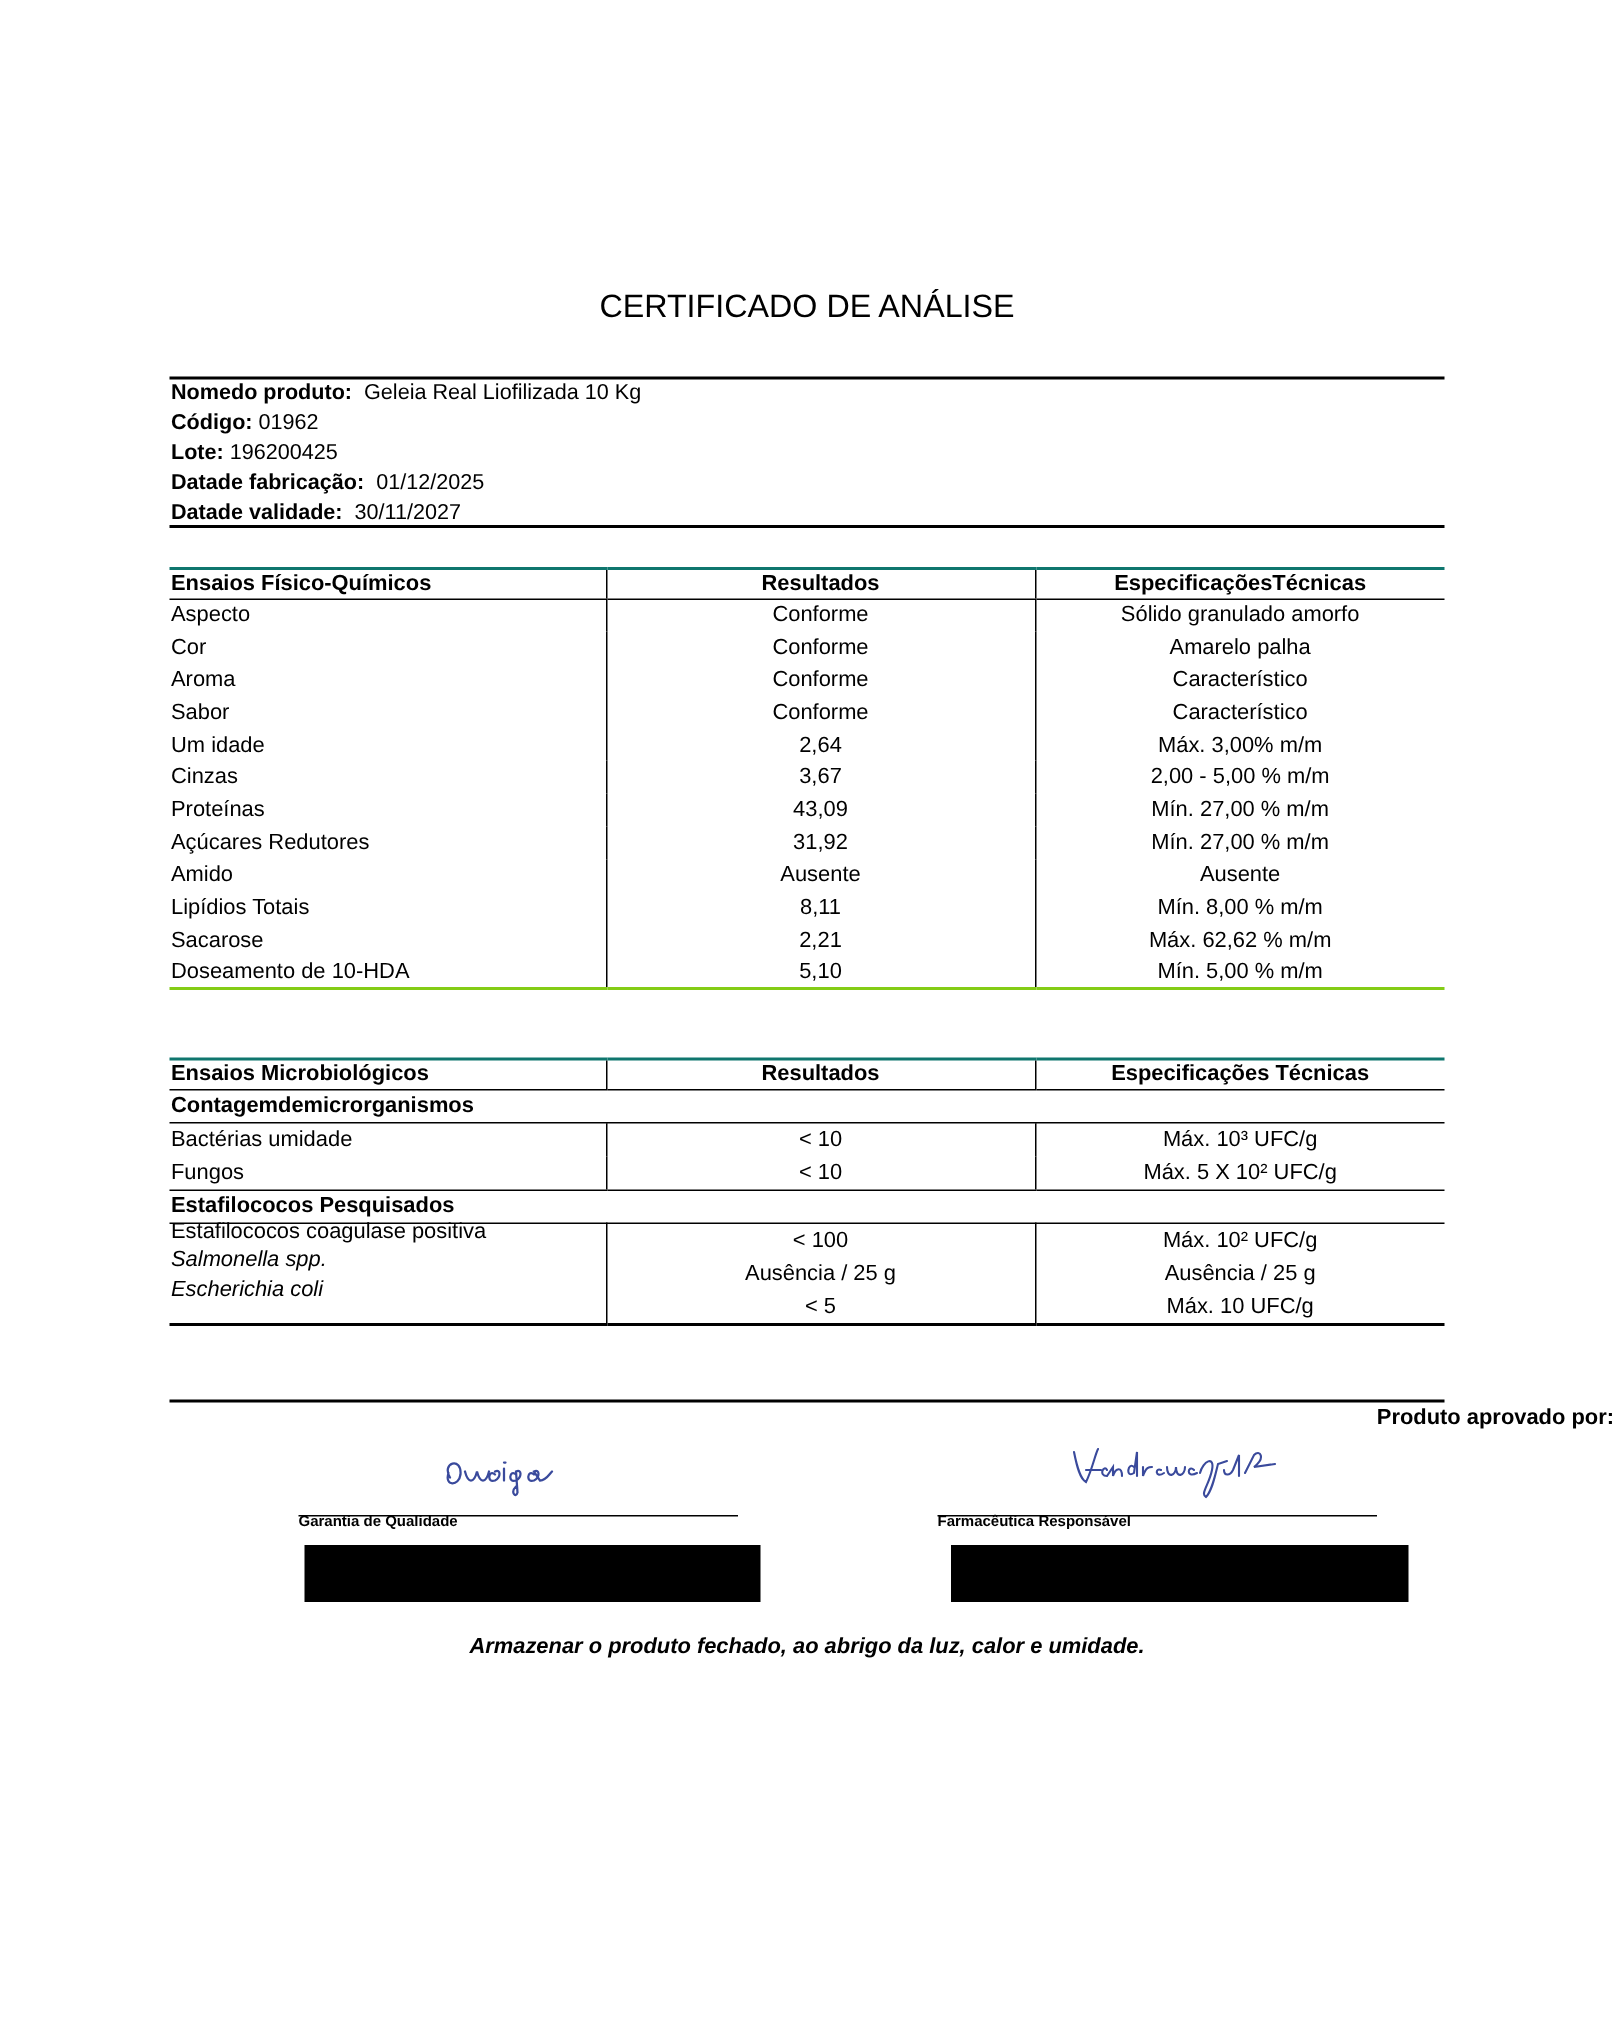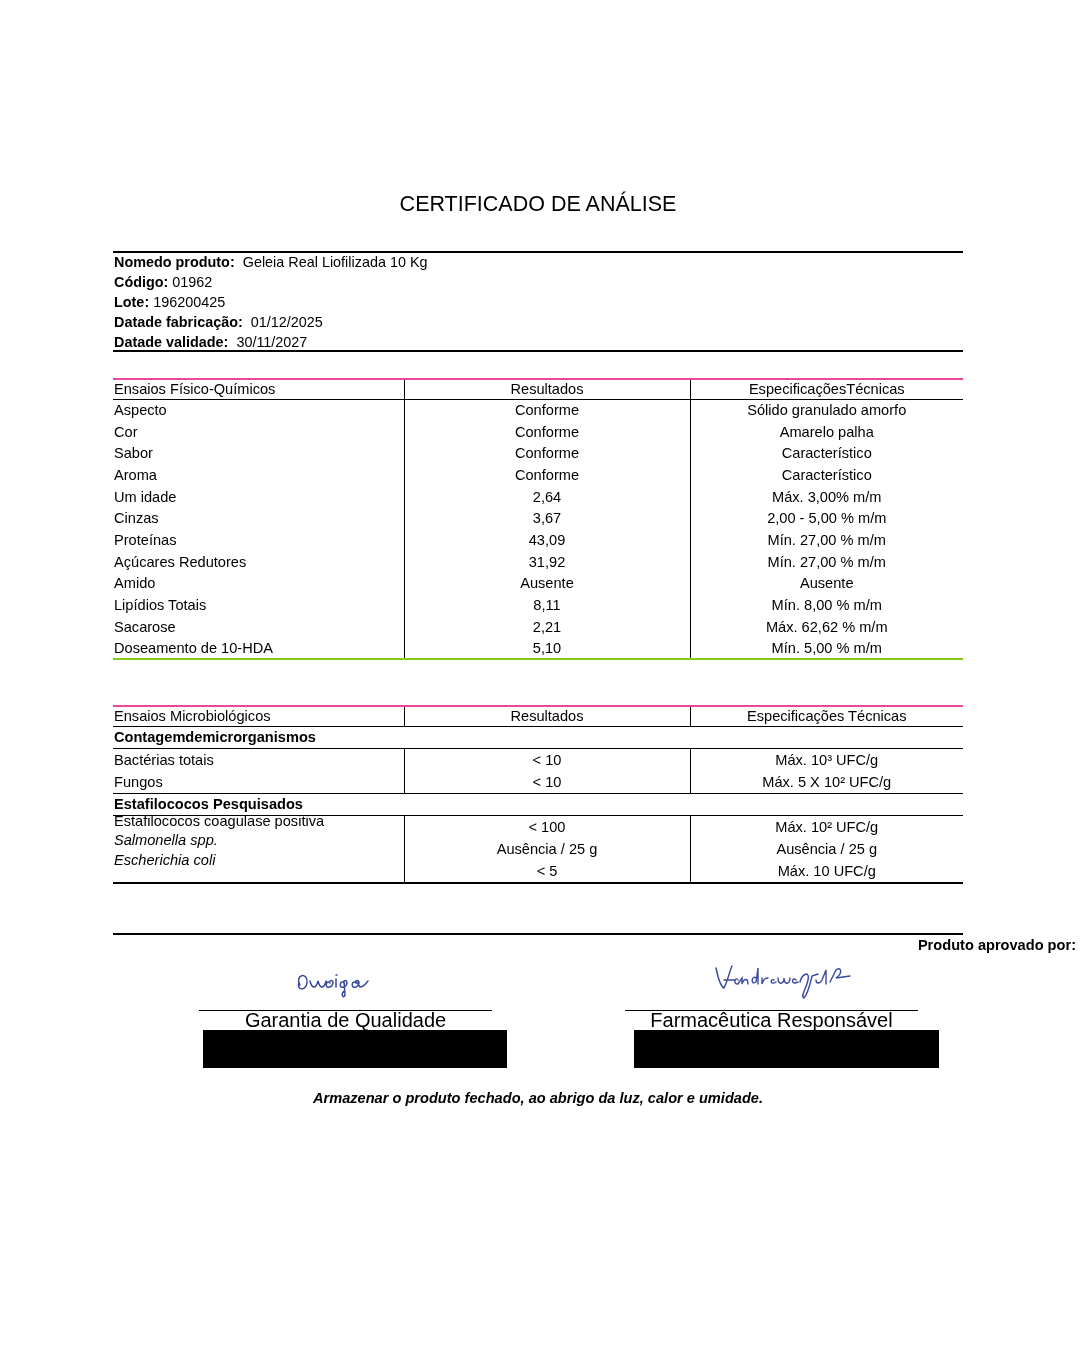--- a/index.html
+++ b/index.html
@@ -18,38 +18,38 @@
     .info b { font-weight: bold; }
 
     table.grid {
       position: absolute; left: 113px; width: 850px; border-collapse: collapse;
       font-size: 14.6px; table-layout: fixed;
     }
     table.grid td { padding: 0; vertical-align: middle; }
     table.grid td.c1 { width: 291px; padding-left: 1px; text-align: left; }
     table.grid td.c2 { width: 286px; text-align: center; border-left: 1.5px solid #000; }
     table.grid td.c3 { width: 273px; text-align: center; border-left: 1.5px solid #000; }
-    table.grid tr.head td { font-weight: normal; height: 20px; border-top: 2px solid #ec4899; border-bottom: 1.5px solid #000; }
+    table.grid tr.head td { font-weight: bold; height: 20px; border-top: 2px solid #0f766e; border-bottom: 1.5px solid #000; }
 
     #fq { top: 378px; }
     #fq tr.data td { height: 21.7px; }
     #fq tr.data:first-of-type td { }
     #fq tr.last td { padding-bottom: 0; border-bottom: 2px solid #84cc16; }
 
     #micro { top: 705px; }
     #micro tr.sub td { font-weight: bold; height: 22px; border-bottom: 1.5px solid #000; border-left: none; }
     #micro tr.data td { height: 22.5px; }
     #micro tr.data.bordered td { border-bottom: 1.5px solid #000; }
     #micro tr.multi td { height: 66px; vertical-align: top; border-bottom: 2px solid #000; line-height: 22px; }
     #micro tr.multi td.c1 { line-height: 20px; padding-top: 0; margin-top: -3px; }
     .italic { font-style: italic; }
 
     .approved { position: absolute; left: 0; width: 1076px; top: 937px; text-align: right; font-size: 14.6px; font-weight: bold; }
 
-    .sig-block { position: absolute; text-align: center; font-size: 20px; font-weight: normal; }
+    .sig-block { position: absolute; text-align: left; font-size: 10px; font-weight: bold; }
     .sig-line { position: absolute; height: 1px; background: #000; }
     .sig-img { position: absolute; }
     .redact { position: absolute; background: #000; }
 
     .footer {
       position: absolute; left: 0; width: 1076px; top: 1090px; text-align: center;
       font-size: 14.6px; font-weight: bold; font-style: italic;
     }
   </style>
 </head>
@@ -88,26 +88,26 @@
     <td class="c1">Aspecto</td>
     <td class="c2">Conforme</td>
     <td class="c3">Sólido granulado amorfo</td>
   </tr>
   <tr class="data">
     <td class="c1">Cor</td>
     <td class="c2">Conforme</td>
     <td class="c3">Amarelo palha</td>
   </tr>
   <tr class="data">
+    <td class="c1">Aroma</td>
+    <td class="c2">Conforme</td>
+    <td class="c3">Característico</td>
+  </tr>
+  <tr class="data">
     <td class="c1">Sabor</td>
-    <td class="c2">Conforme</td>
-    <td class="c3">Característico</td>
-  </tr>
-  <tr class="data">
-    <td class="c1">Aroma</td>
     <td class="c2">Conforme</td>
     <td class="c3">Característico</td>
   </tr>
   <tr class="data">
     <td class="c1">Um idade</td>
     <td class="c2">2,64</td>
     <td class="c3">Máx. 3,00% m/m</td>
   </tr>
   <tr class="data">
     <td class="c1">Cinzas</td>
@@ -151,21 +151,21 @@
   <tbody>
       <tr class="head">
     <td class="c1">Ensaios Microbiológicos</td>
     <td class="c2">Resultados</td>
     <td class="c3">Especificações Técnicas</td>
   </tr>
   <tr class="sub">
     <td class="c1" colspan="3" style="border-left:none;">Contagemdemicrorganismos</td>
   </tr>
   <tr class="data">
-    <td class="c1">Bactérias totais</td>
+    <td class="c1">Bactérias umidade</td>
     <td class="c2">&lt; 10</td>
     <td class="c3">Máx. 10³ UFC/g</td>
   </tr>
   <tr class="data bordered">
     <td class="c1">Fungos</td>
     <td class="c2">&lt; 10</td>
     <td class="c3">Máx. 5 X 10² UFC/g</td>
   </tr>
   <tr class="sub">
     <td class="c1" colspan="3" style="border-left:none;">Estafilococos Pesquisados</td>

